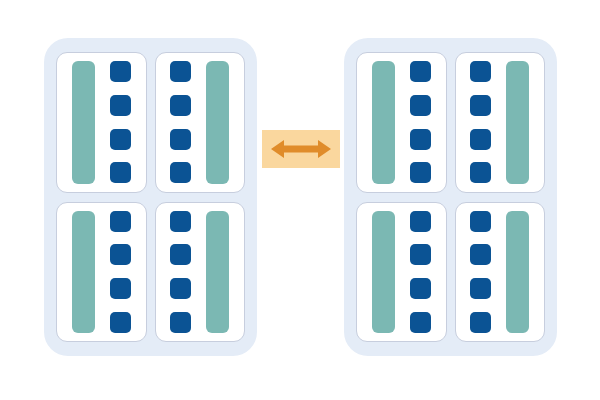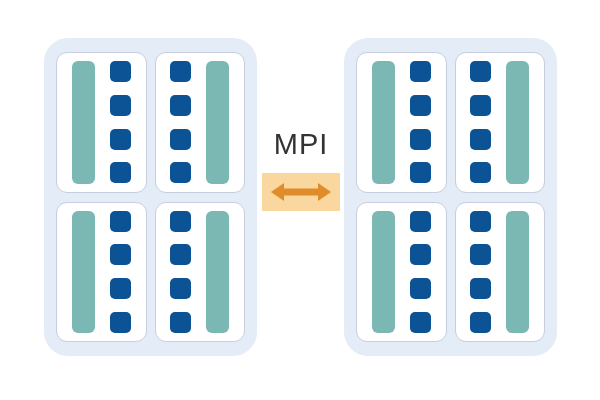--- a/index.html
+++ b/index.html
@@ -144,21 +144,20 @@
         <div class="core-stack">
           <div class="core-unit"></div>
           <div class="core-unit"></div>
           <div class="core-unit"></div>
           <div class="core-unit"></div>
         </div>
       </div>
     </div>
 
   <div id="mpi-link">
-    <div id="mpi-label">MPI</div>
     <div id="mpi-arrow-band">
       <span>
         <svg width="62" height="22" viewBox="0 0 62 22" aria-hidden="true">
           <path d="M1 11 L14 2 L14 7.6 L48 7.6 L48 2 L61 11 L48 20 L48 14.4 L14 14.4 L14 20 Z" fill="#e08c2a"></path>
         </svg>
       </span>
     </div>
   </div>
 
   <div class="node-panel" id="panel-right">

